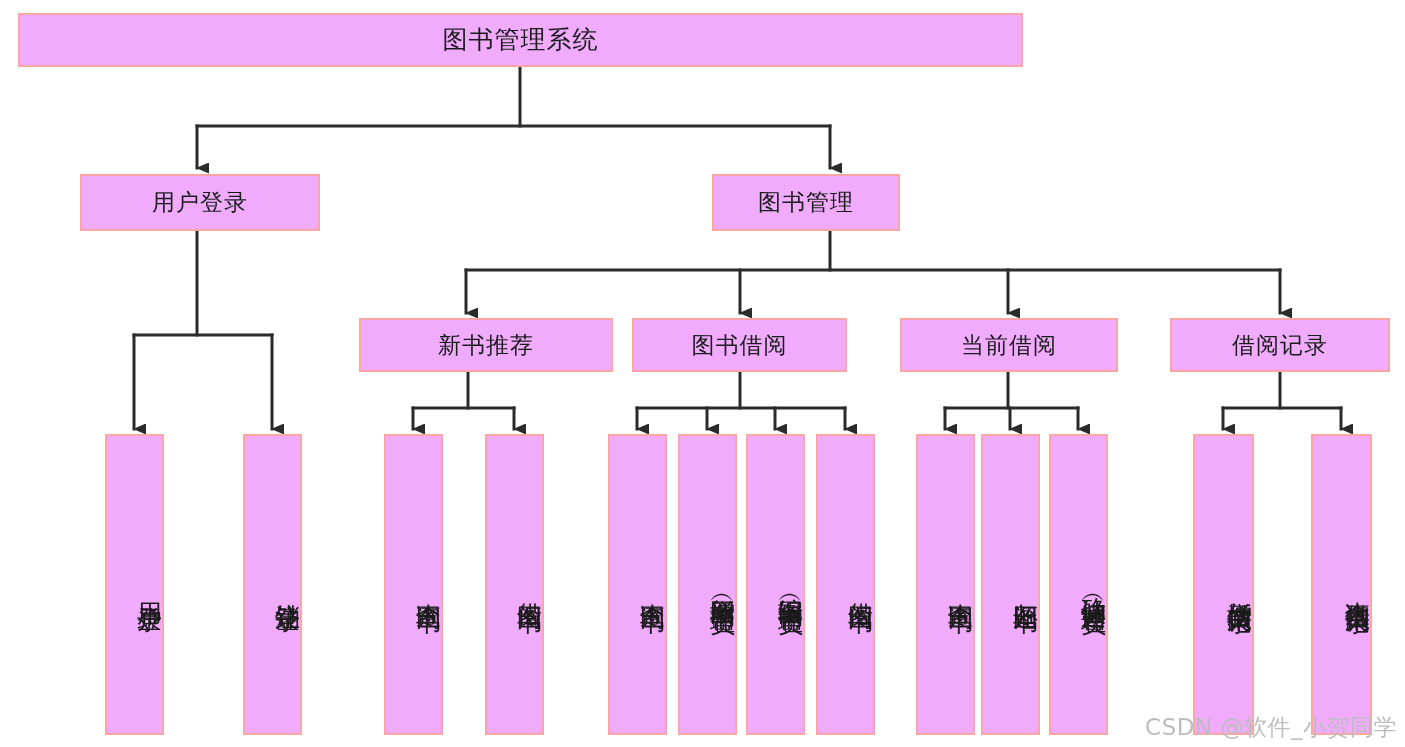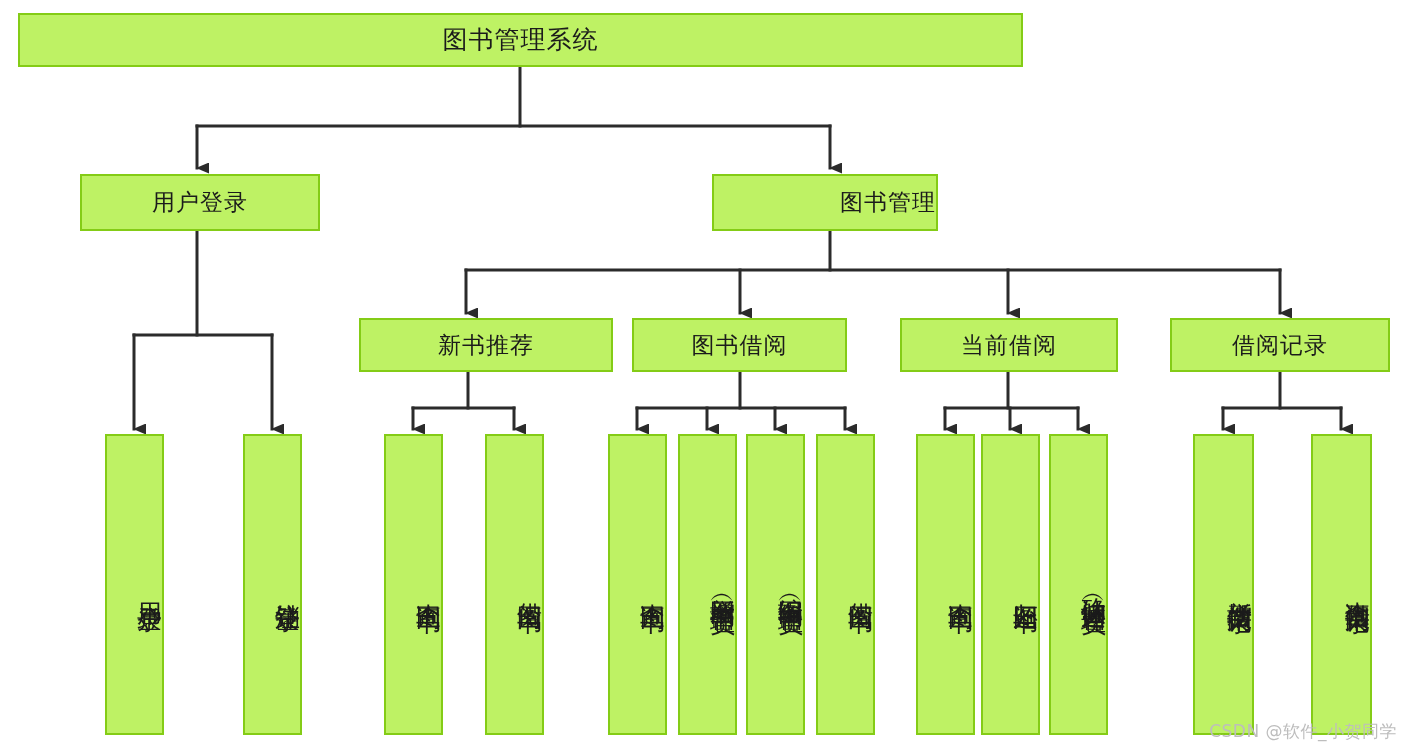--- a/index.html
+++ b/index.html
@@ -22,22 +22,22 @@
     position: absolute;
     left: 0;
     top: 0;
     width: 1405px;
     height: 747px;
     pointer-events: none;
   }
   .node {
     position: absolute;
     box-sizing: border-box;
-    background: #bef264;
-    border: 2px solid #84cc16;
+    background: #f0abfc;
+    border: 2px solid #fca5a5;
     display: flex;
     align-items: center;
     justify-content: center;
     color: #1b1b1b;
     overflow: hidden;
   }
   .node.h {
     font-size: 23px;
     letter-spacing: 1px;
     line-height: 1.15;
@@ -60,21 +60,21 @@
     white-space: pre-wrap;
   }
   .node.v .lbl {
     writing-mode: vertical-rl;
     text-orientation: upright;
   }
   #watermark {
     position: absolute;
     right: 8px;
     bottom: 4px;
-    font-size: 17px;
+    font-size: 23px;
     color: #bdbdbd;
     letter-spacing: 0.5px;
     white-space: nowrap;
     user-select: none;
   }
 </style>
 </head>
 <body>
 
 <div id="diagram-root">
@@ -134,21 +134,21 @@
   </svg>
 
   <div class="node h root" style="left:18px; top:13px; width:1005px; height:54px;">
     <span class="lbl">图书管理系统</span>
   </div>
 
   <div class="node h" style="left:80px; top:174px; width:240px; height:57px;">
     <span class="lbl">用户登录</span>
   </div>
 
-  <div class="node h" style="left:712px; top:174px; width:226px; height:57px;justify-content:flex-end;">
+  <div class="node h" style="left:712px; top:174px; width:188px; height:57px;">
     <span class="lbl">图书管理</span>
   </div>
 
   <div class="node h" style="left:359px; top:318px; width:254px; height:54px;">
     <span class="lbl">新书推荐</span>
   </div>
 
   <div class="node h" style="left:632px; top:318px; width:215px; height:54px;">
     <span class="lbl">图书借阅</span>
   </div>

